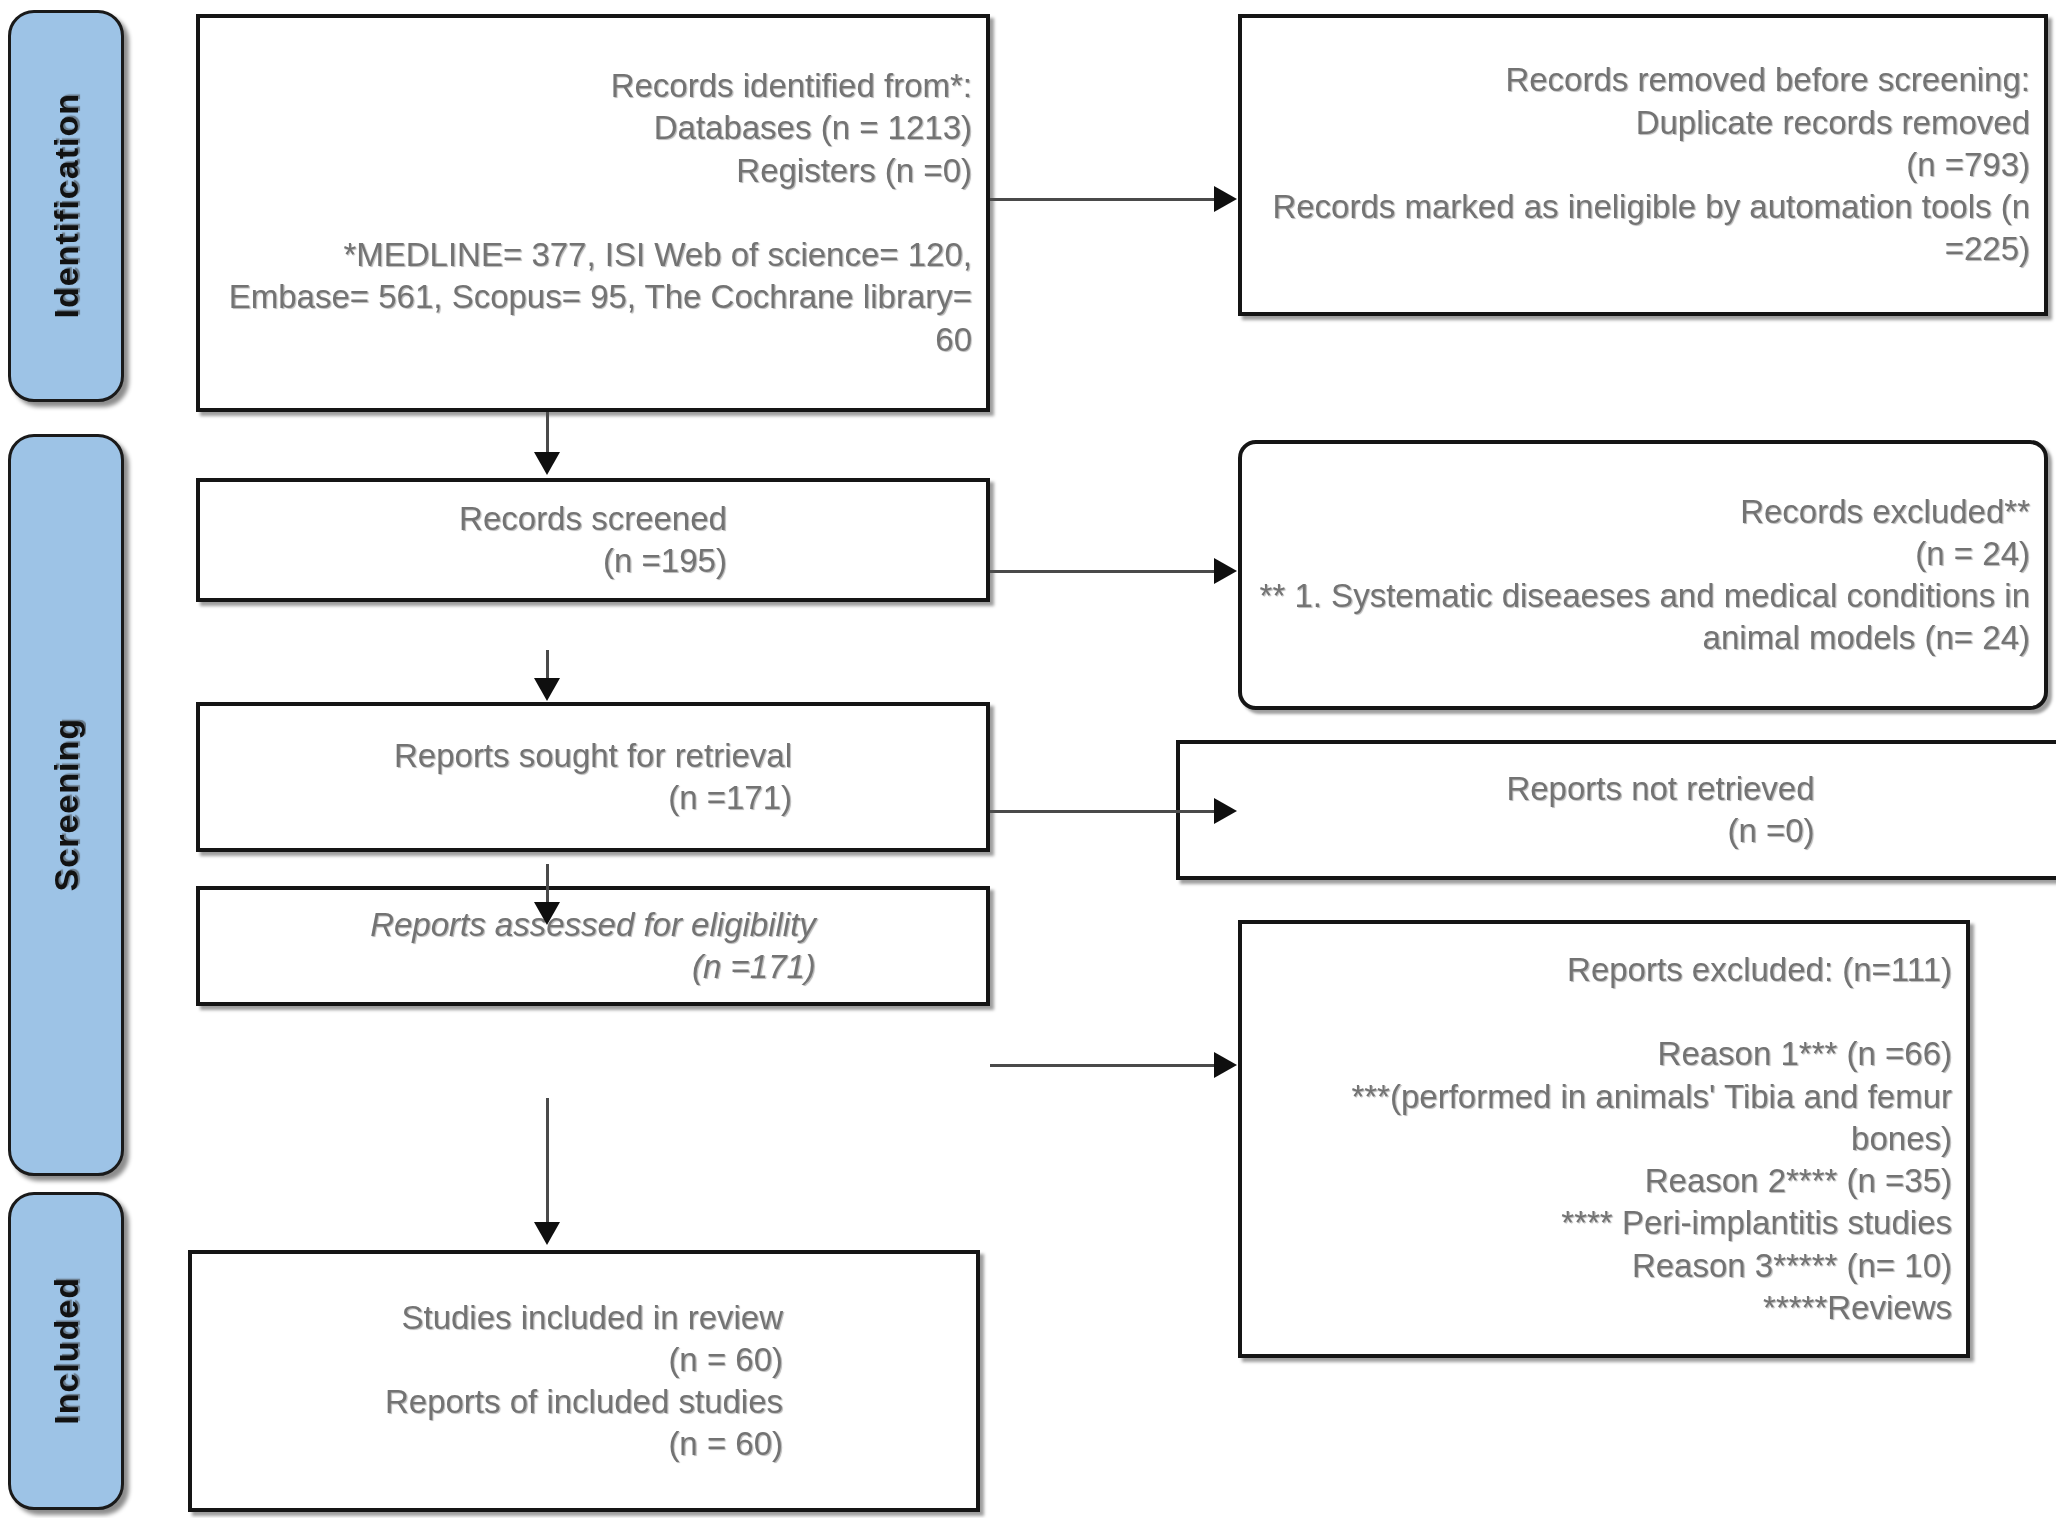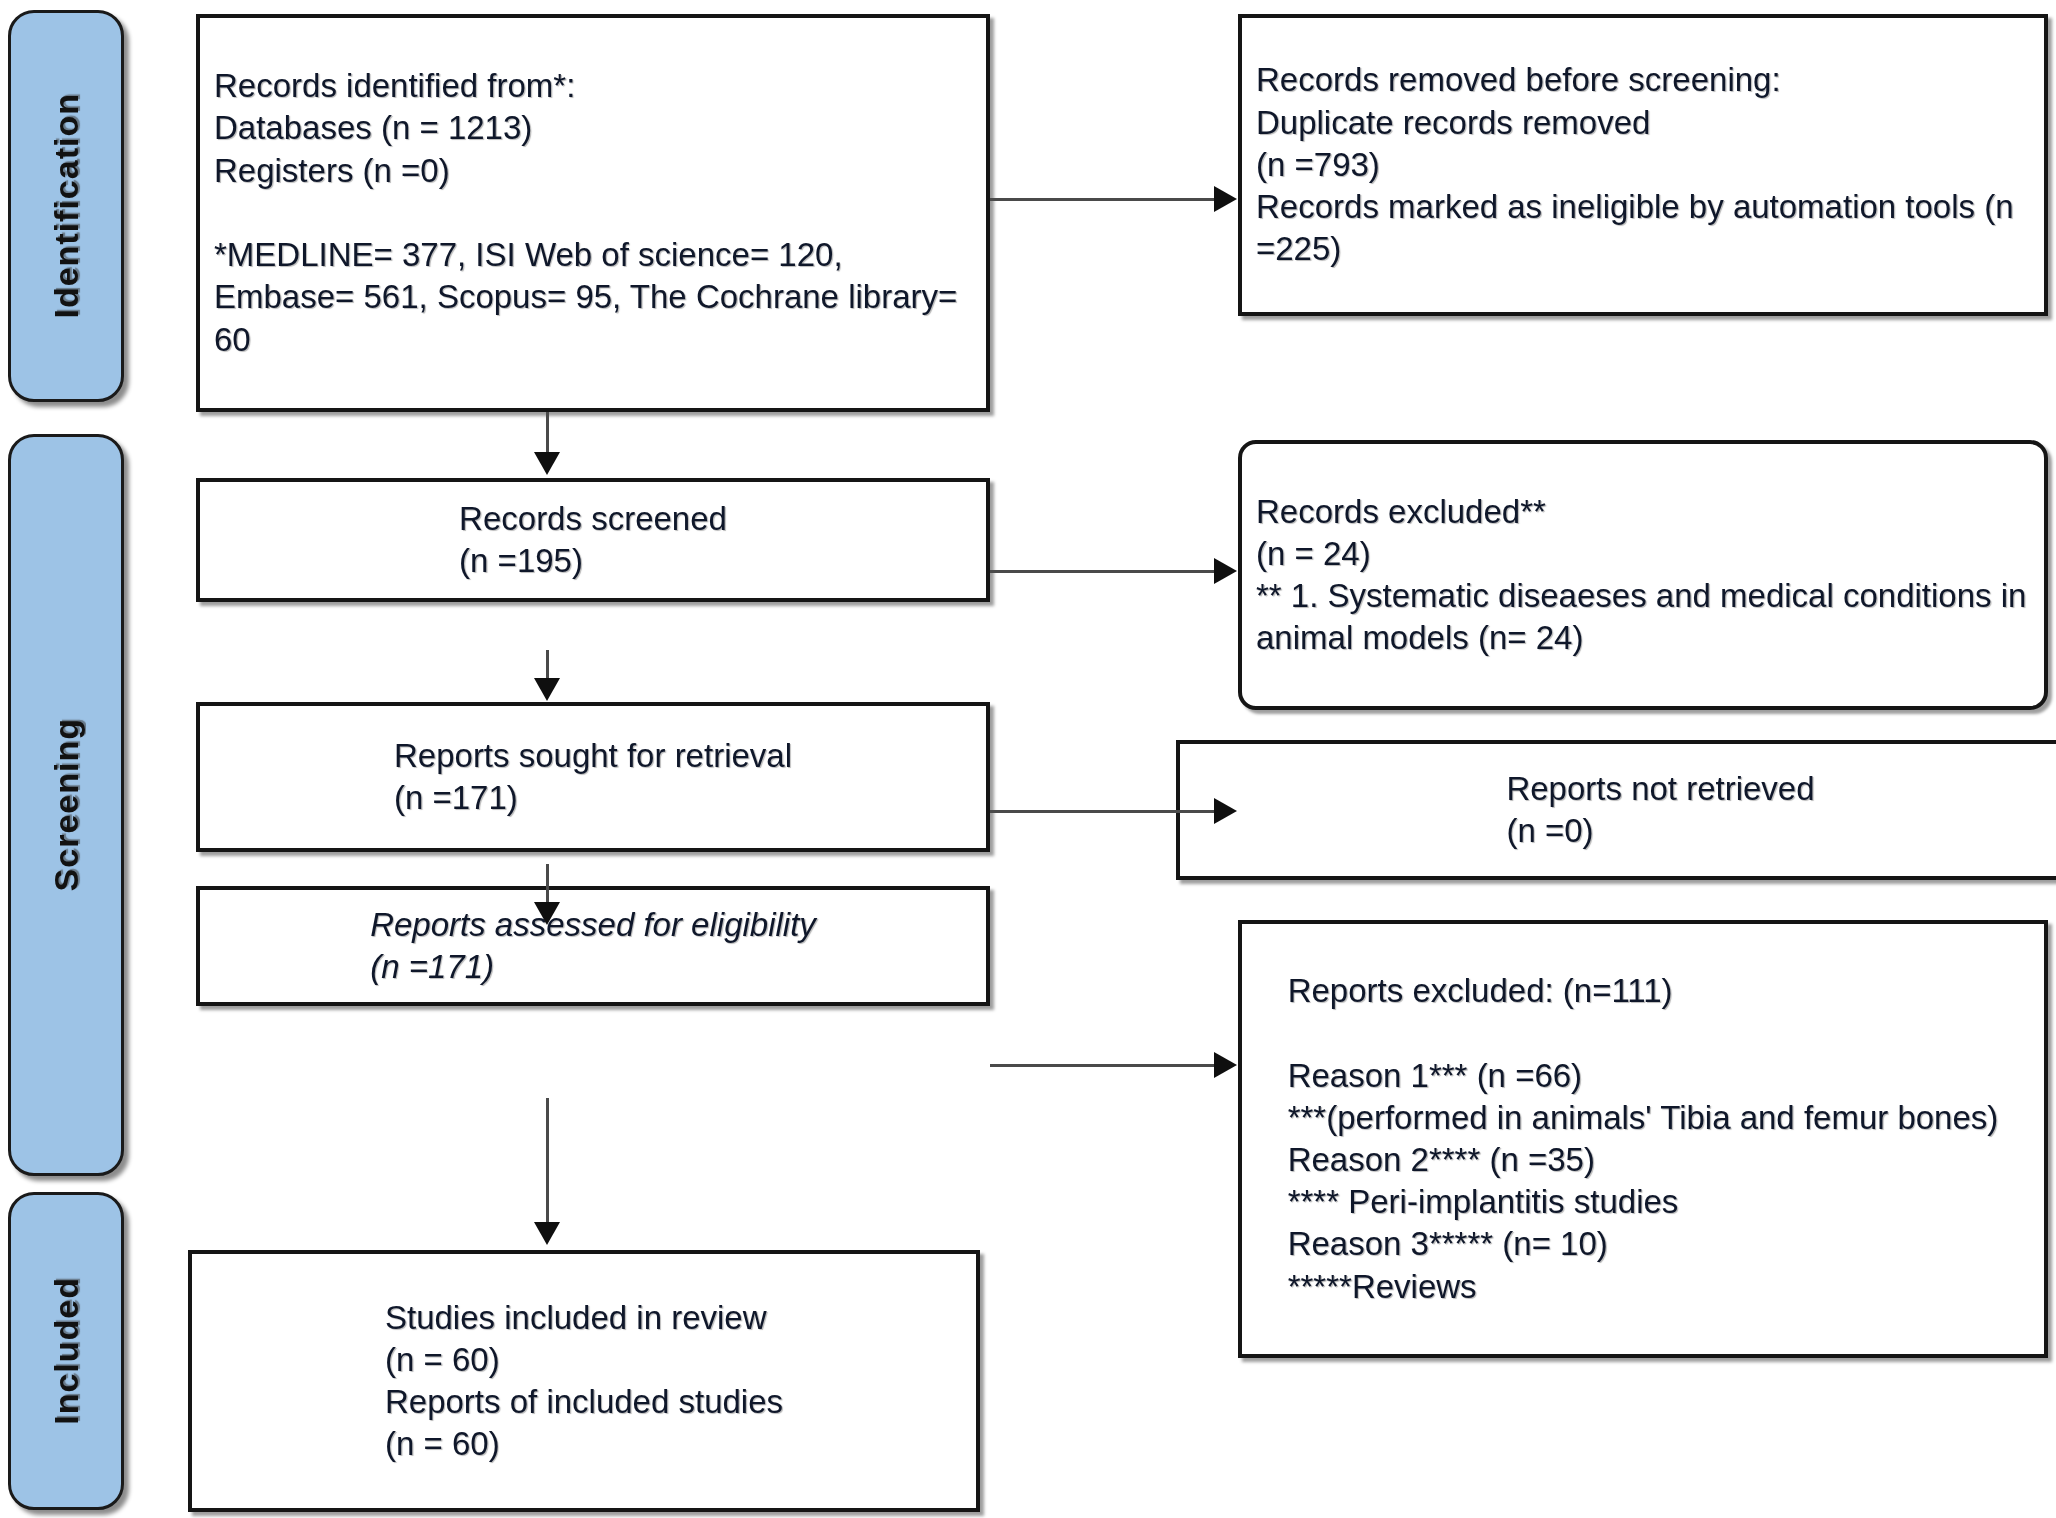--- a/index.html
+++ b/index.html
@@ -45,24 +45,24 @@
     background: #ffffff;
     border: 4px solid #151515;
     box-sizing: border-box;
     display: flex;
     align-items: center;
     justify-content: center;
     padding: 6px 14px;
     box-shadow: 4px 4px 3px rgba(0,0,0,0.38);
   }
   .box .box-text {
-    text-align: left;
+    text-align: right;
     font-size: 33px;
     line-height: 1.28;
-    color: #0f172a;
+    color: #737373;
     white-space: pre-line;
     text-shadow: 1.2px 1.2px 0.8px rgba(120,120,120,0.5);
   }
 
   
   .conn { position: absolute; }
   .conn-line-h {
     position: absolute;
     height: 3px;
     background: #4a4a4a;
@@ -145,21 +145,21 @@
     <div class="box-text">Records excluded**
 (n = 24)
 ** 1. Systematic diseaeses and medical conditions in animal models (n= 24)</div>
   </div>
 
   <div class="box" style="left:1176px; top:740px; width:969px; height:140px;">
     <div class="box-text">Reports not retrieved
 (n =0)</div>
   </div>
 
-  <div class="box" style="left:1238px; top:920px; width:810px; height:438px;">
+  <div class="box" style="left:1238px; top:920px; width:732px; height:438px;">
     <div class="box-text">Reports excluded: (n=111)
 
 Reason 1*** (n =66)
 ***(performed in animals' Tibia and femur bones)
 Reason 2**** (n =35)
 **** Peri-implantitis studies
 Reason 3***** (n= 10)
 *****Reviews</div>
   </div>
 

